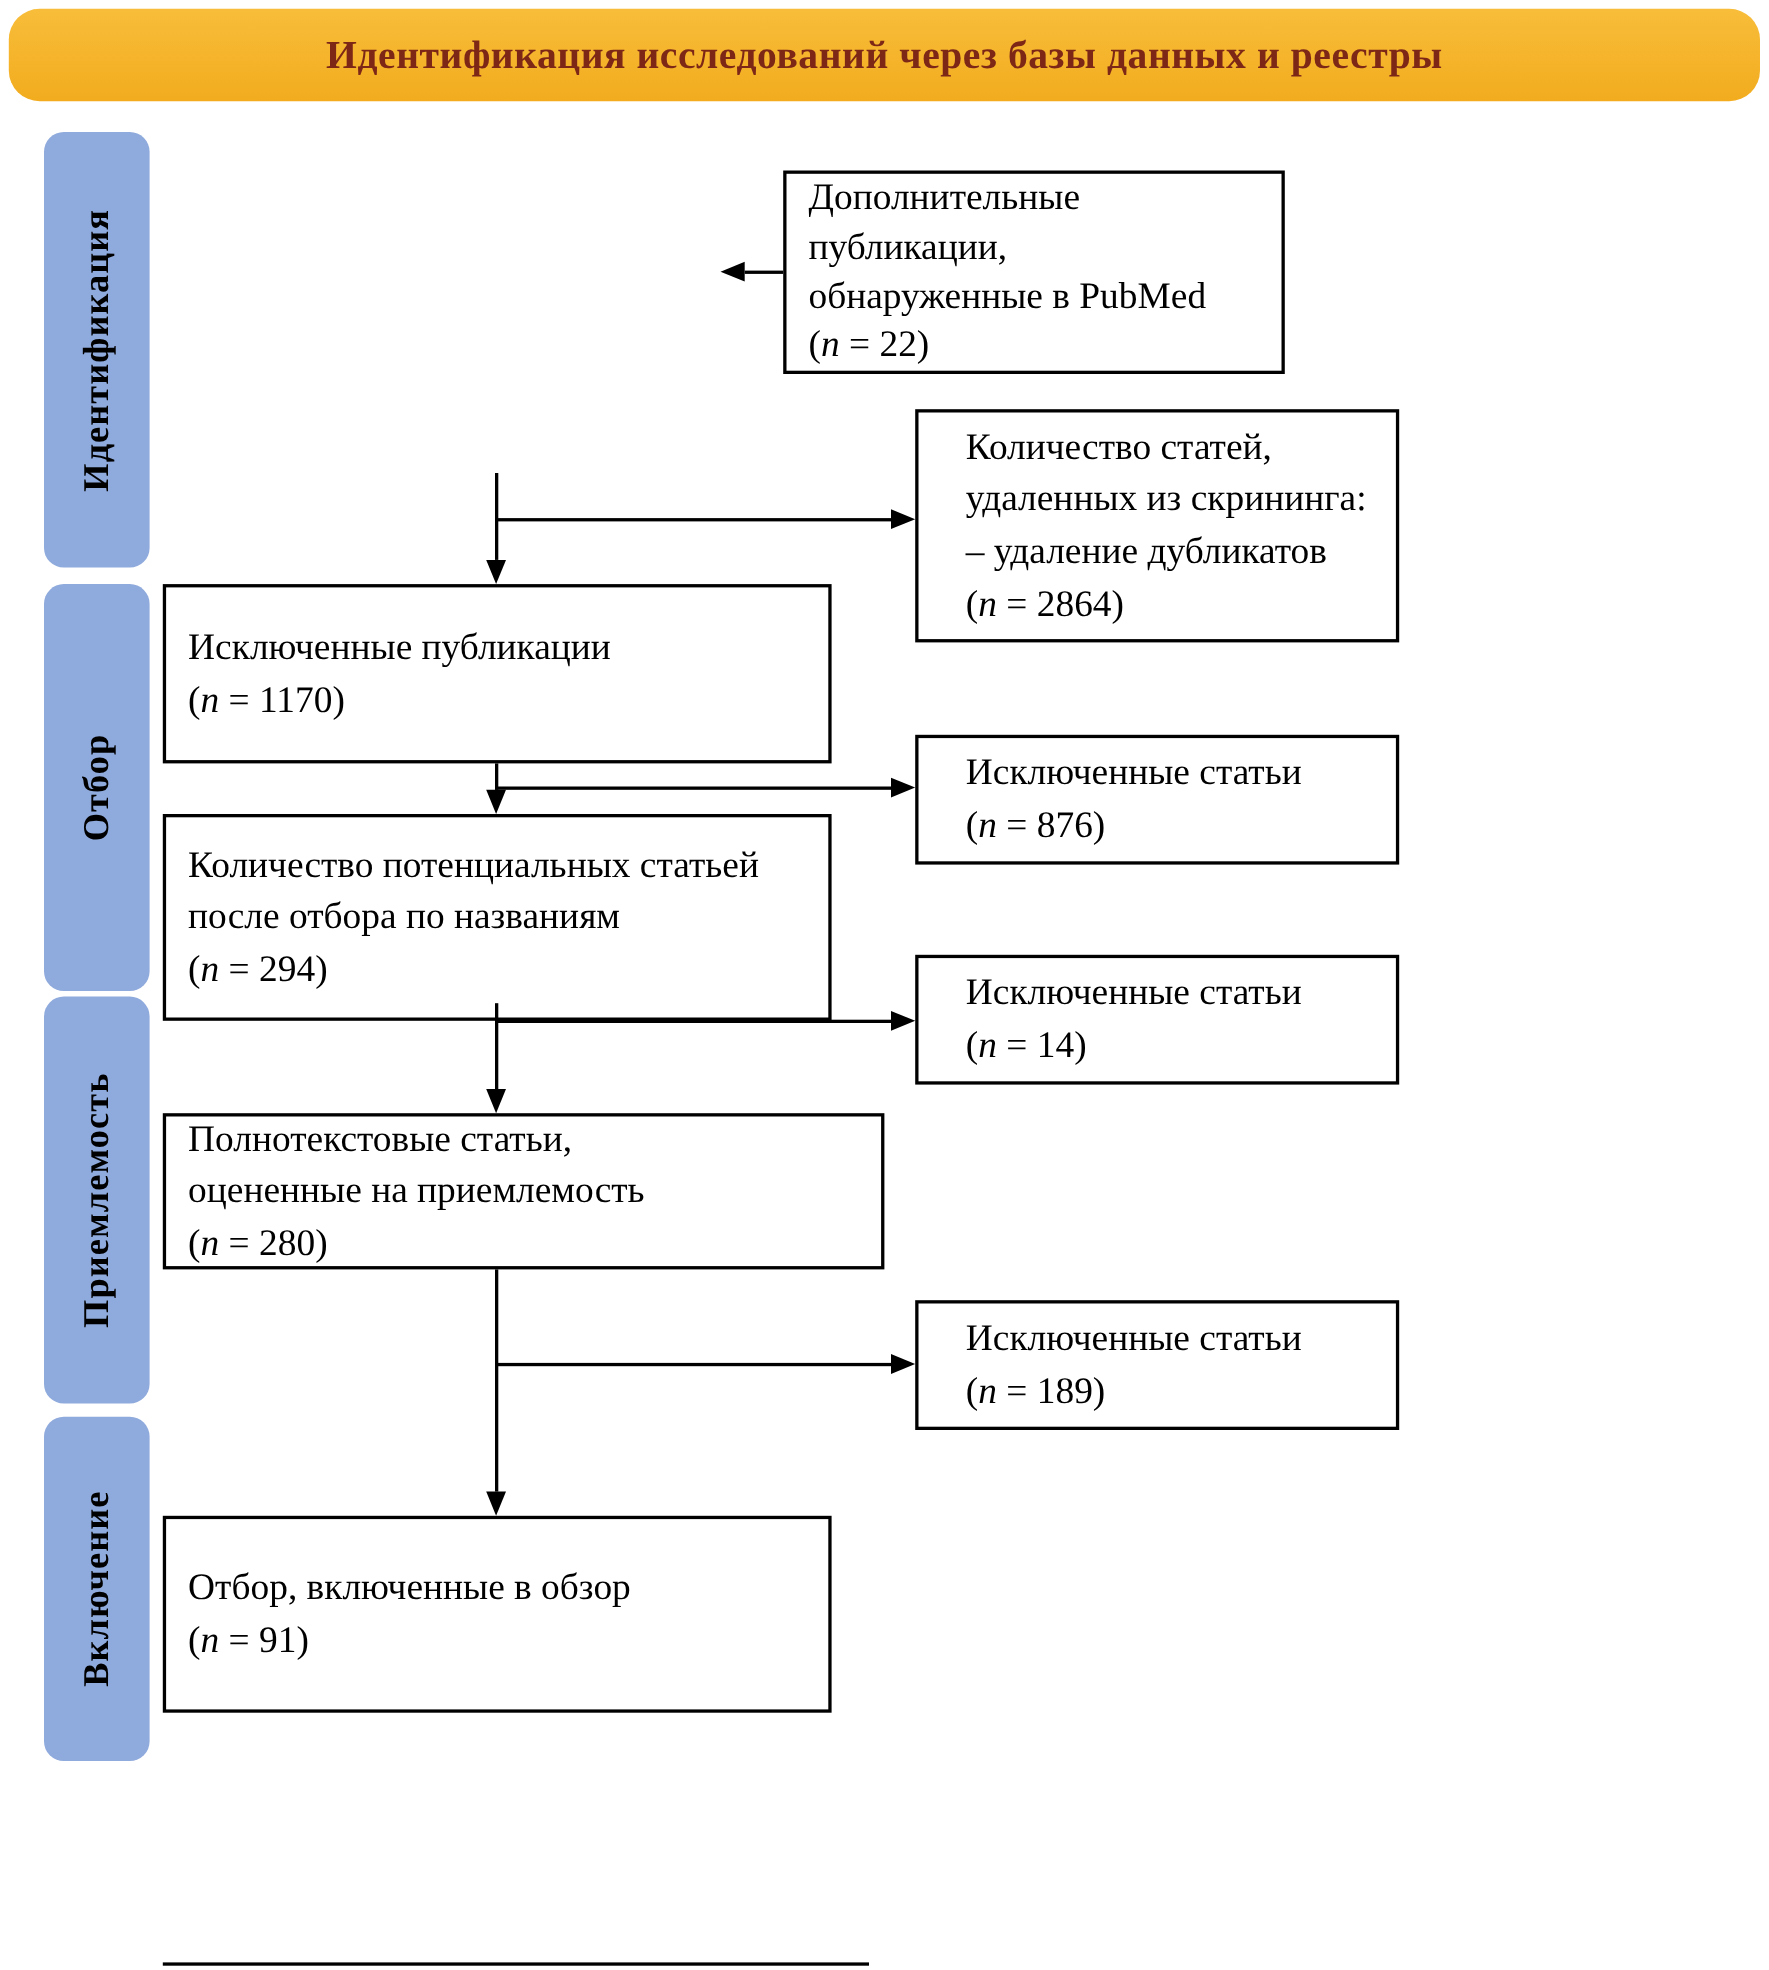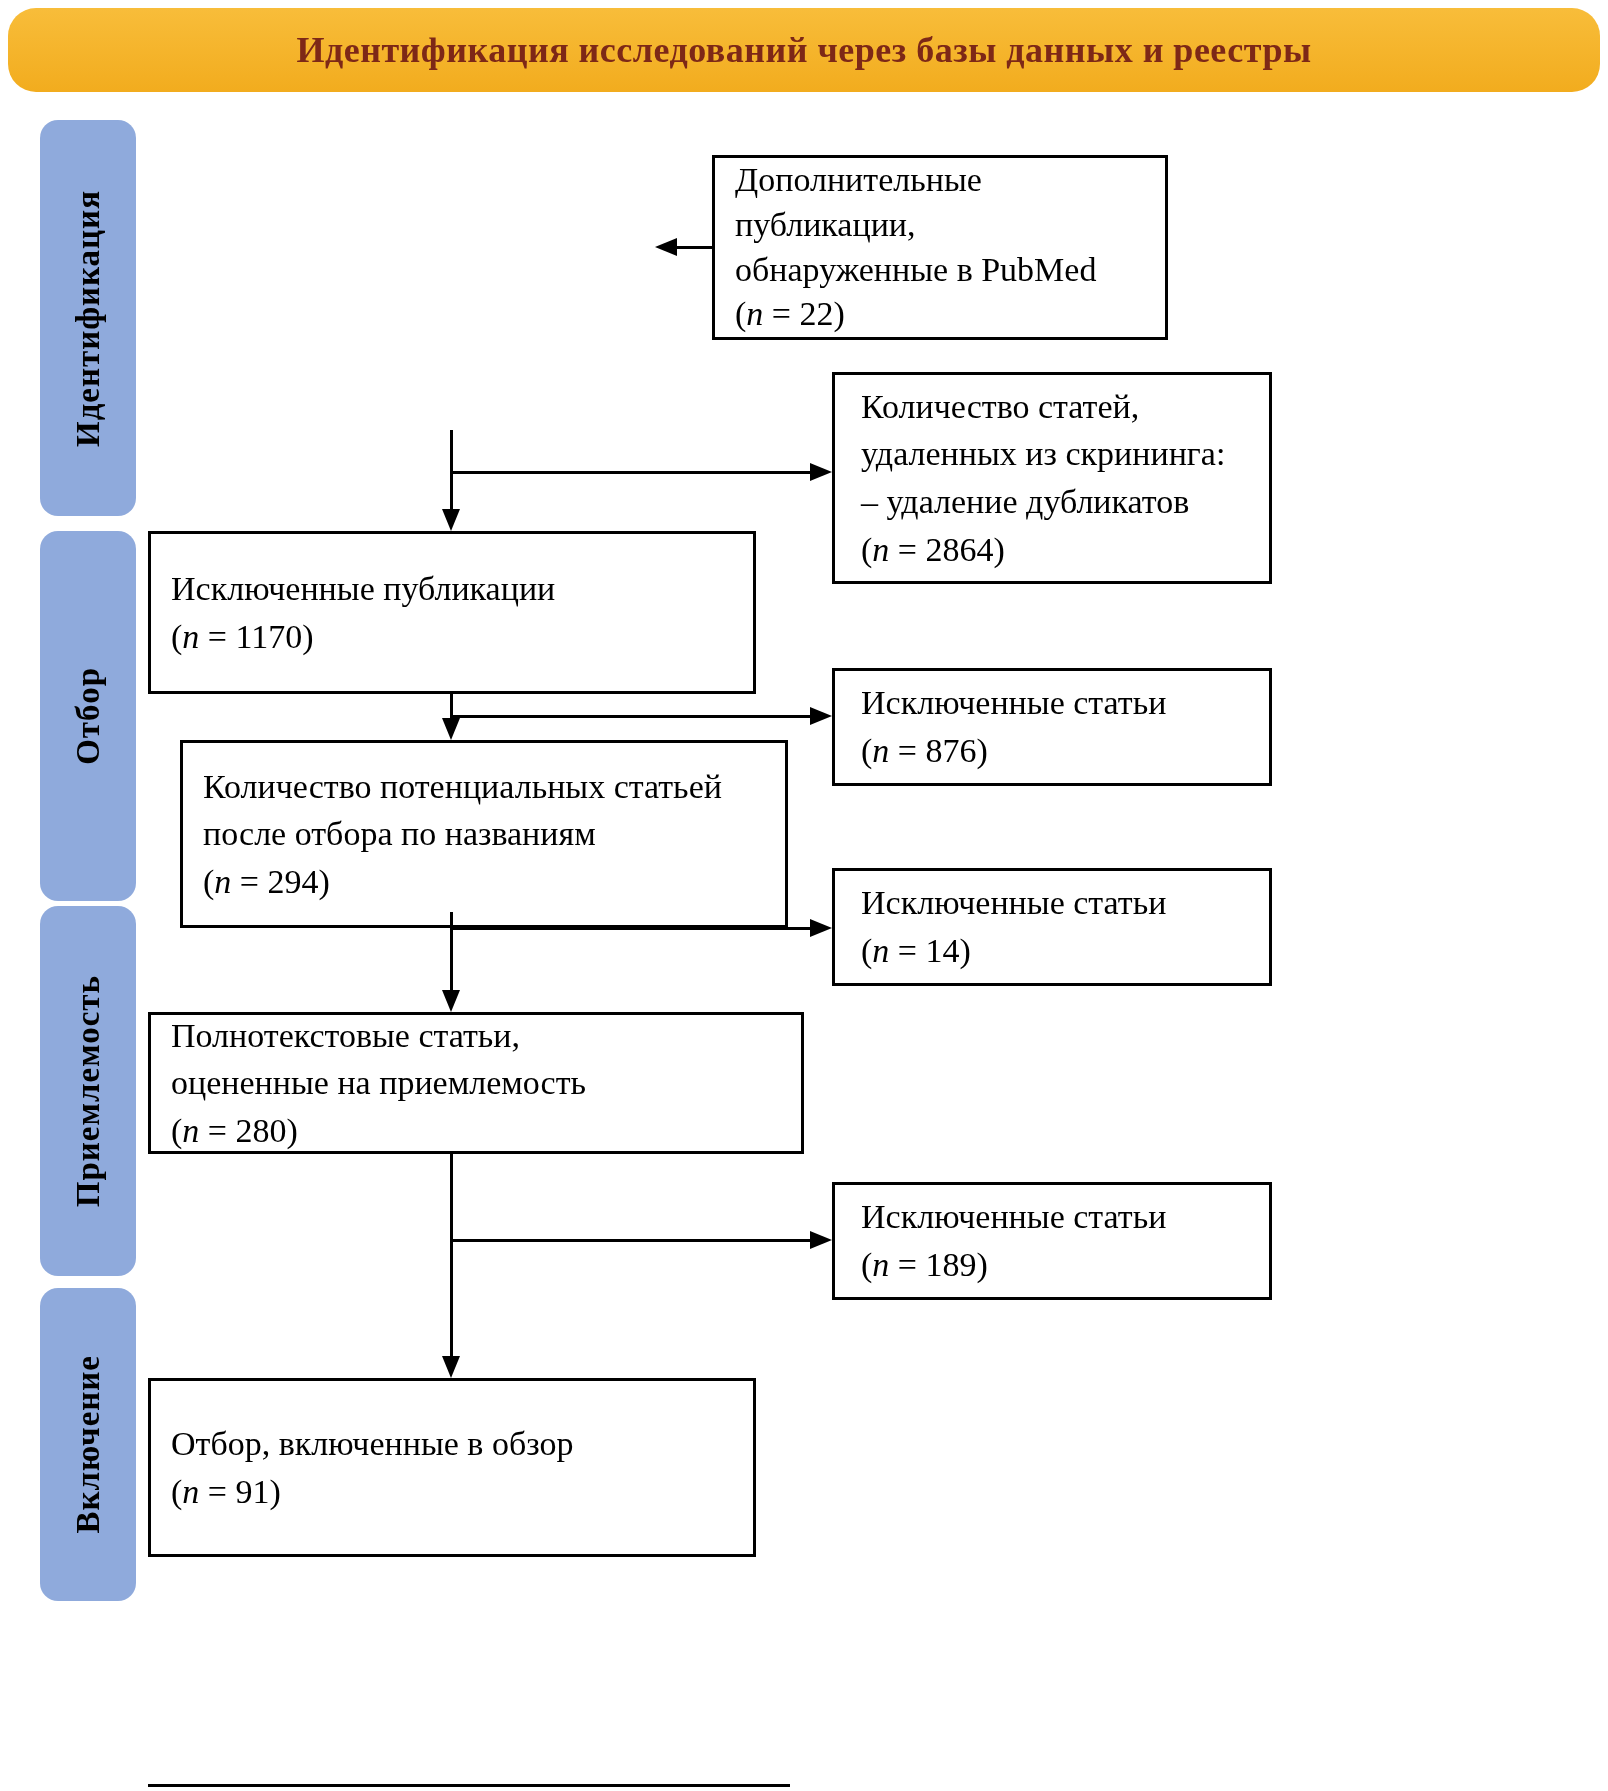--- a/index.html
+++ b/index.html
@@ -52,21 +52,21 @@
     position: absolute;
     background: #fff;
     border: 3px solid #000;
     display: flex;
     flex-direction: column;
     justify-content: center;
     padding: 8px 18px 8px 20px;
     font-size: 34px;
     line-height: 1.4;
   }
-  .node.side { padding-left: 26px; }
+  .node.side { padding-left: 43px; }
   .node.tight { line-height: 1.32; }
   .n-line i { font-style: italic; }
   
   .hline { position: absolute; height: 3px; background: #000; }
   .vline { position: absolute; width: 3px; background: #000; }
   .arr { position: absolute; width: 0; height: 0; }
   .arr.right { border-top: 9px solid transparent; border-bottom: 9px solid transparent; border-left: 22px solid #000; }
   .arr.left  { border-top: 9px solid transparent; border-bottom: 9px solid transparent; border-right: 22px solid #000; }
   .arr.down  { border-left: 9px solid transparent; border-right: 9px solid transparent; border-top: 22px solid #000; }
 </style>
@@ -106,21 +106,21 @@
   <div class="node" style="left:148px; top:531px; width:608px; height:163px;">
     <div>Исключенные публикации</div>
     <div class="n-line">(<i>n</i> = 1170)</div>
   </div>
 
   <div class="node side" style="left:832px; top:668px; width:440px; height:118px;">
     <div>Исключенные статьи</div>
     <div class="n-line">(<i>n</i> = 876)</div>
   </div>
 
-  <div class="node" style="left:148px; top:740px; width:608px; height:188px;margin-left:32px;">
+  <div class="node" style="left:148px; top:740px; width:608px; height:188px;">
     <div>Количество потенциальных статьей<br>после отбора по названиям</div>
     <div class="n-line">(<i>n</i> = 294)</div>
   </div>
 
   <div class="node side" style="left:832px; top:868px; width:440px; height:118px;">
     <div>Исключенные статьи</div>
     <div class="n-line">(<i>n</i> = 14)</div>
   </div>
 
   <div class="node" style="left:148px; top:1012px; width:656px; height:142px;">

